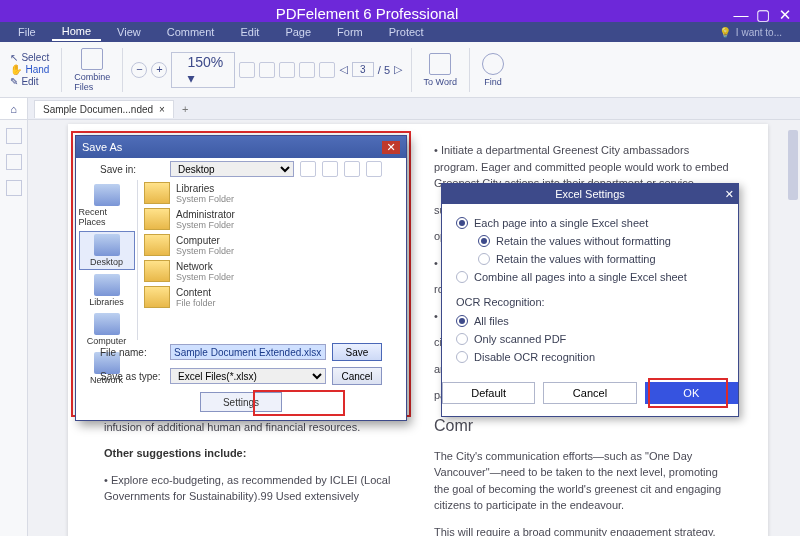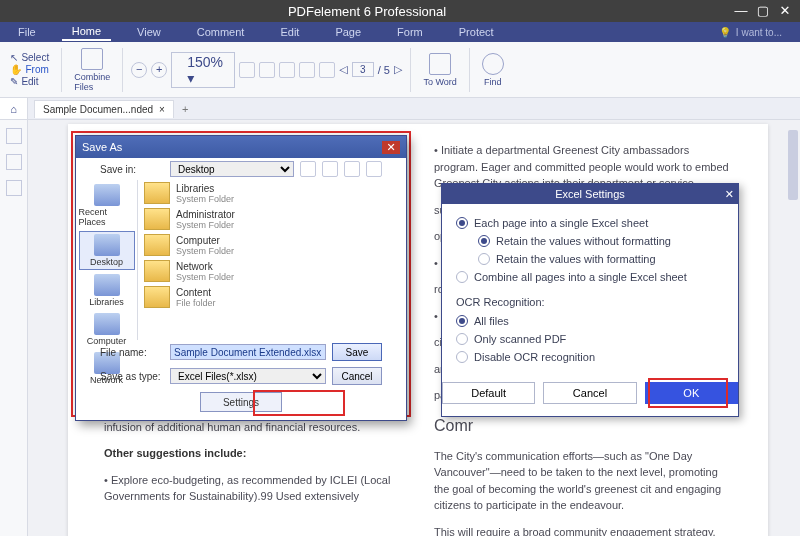--- a/index.html
+++ b/index.html
@@ -1,23 +1,23 @@
 <!DOCTYPE html>
 <html><head>
 <meta charset="utf-8">
 <style>
   * { box-sizing: border-box; margin: 0; padding: 0; font-family: "Segoe UI", sans-serif; }
   body { width: 800px; height: 536px; background: #fff; overflow: hidden; font-size: 11px; color: #333; position: relative; }
 
-  .titlebar { height: 22px; background: #404040; color: #fff; display: flex; align-items: center; padding: 0 4px; font-size: 13px; }
+  .titlebar { height: 22px; background: #6d28d9; color: #fff; display: flex; align-items: flex-end; padding: 0 4px; font-size: 15px; }
   .titlebar .title { flex: 1; text-align: center; }
   .titlebar .wc { display: flex; gap: 0; margin-left: auto; }
   .titlebar .wc div { width: 22px; height: 16px; text-align: center; cursor: pointer; }
 
-  .menubar { height: 20px; background: #3d4a8a; color: #cfd6f0; display: flex; align-items: center; padding: 0 8px; font-size: 11px; gap: 16px; }
+  .menubar { height: 20px; background: #3d4a8a; color: #cfd6f0; display: flex; align-items: center; padding: 0 8px; font-size: 11px; gap: 6px; }
   .menubar div { padding: 2px 10px; cursor: pointer; }
   .menubar .active { border-bottom: 2px solid #fff; color: #fff; }
   .menubar .want { margin-left: auto; font-size: 10px; opacity: .8; display:flex; align-items:center; gap:4px;}
 
   .ribbon { height: 56px; background: #f7f8fa; border-bottom: 1px solid #d8dbe4; display: flex; align-items: center; padding: 0 6px; gap: 6px; color: #3d4a8a; }
   .rib-group { display: flex; flex-direction: column; align-items: flex-start; gap: 1px; font-size: 10px; padding: 0 4px;}
   .rib-group .line { display:flex; align-items:center; gap:3px; cursor:pointer;}
   .rib-btn { display: flex; flex-direction: column; align-items: center; justify-content: center; gap: 2px; font-size: 9px; cursor: pointer; padding: 2px 4px;}
   .rib-btn .icn { width: 22px; height: 22px; border: 1px solid #9aa3ca; border-radius: 2px; }
   .vsep { width: 1px; height: 44px; background: #d8dbe4; margin: 0 2px; }
@@ -107,21 +107,21 @@
 </div>
 
 <div class="ribbon">
   <div class="rib-group">
     <div class="line">
         <span>↖</span>
         <span>Select</span>
       </div>
     <div class="line" style="color:#2a55c9;">
         <span>✋</span>
-        <span>From</span>
+        <span>Hand</span>
       </div>
     <div class="line">
         <span>✎</span>
         <span>Edit</span>
       </div>
   </div>
   <div class="vsep"></div>
   <div class="rib-btn">
       <div class="icn"></div>
       <span style="white-space:pre;">Combine

